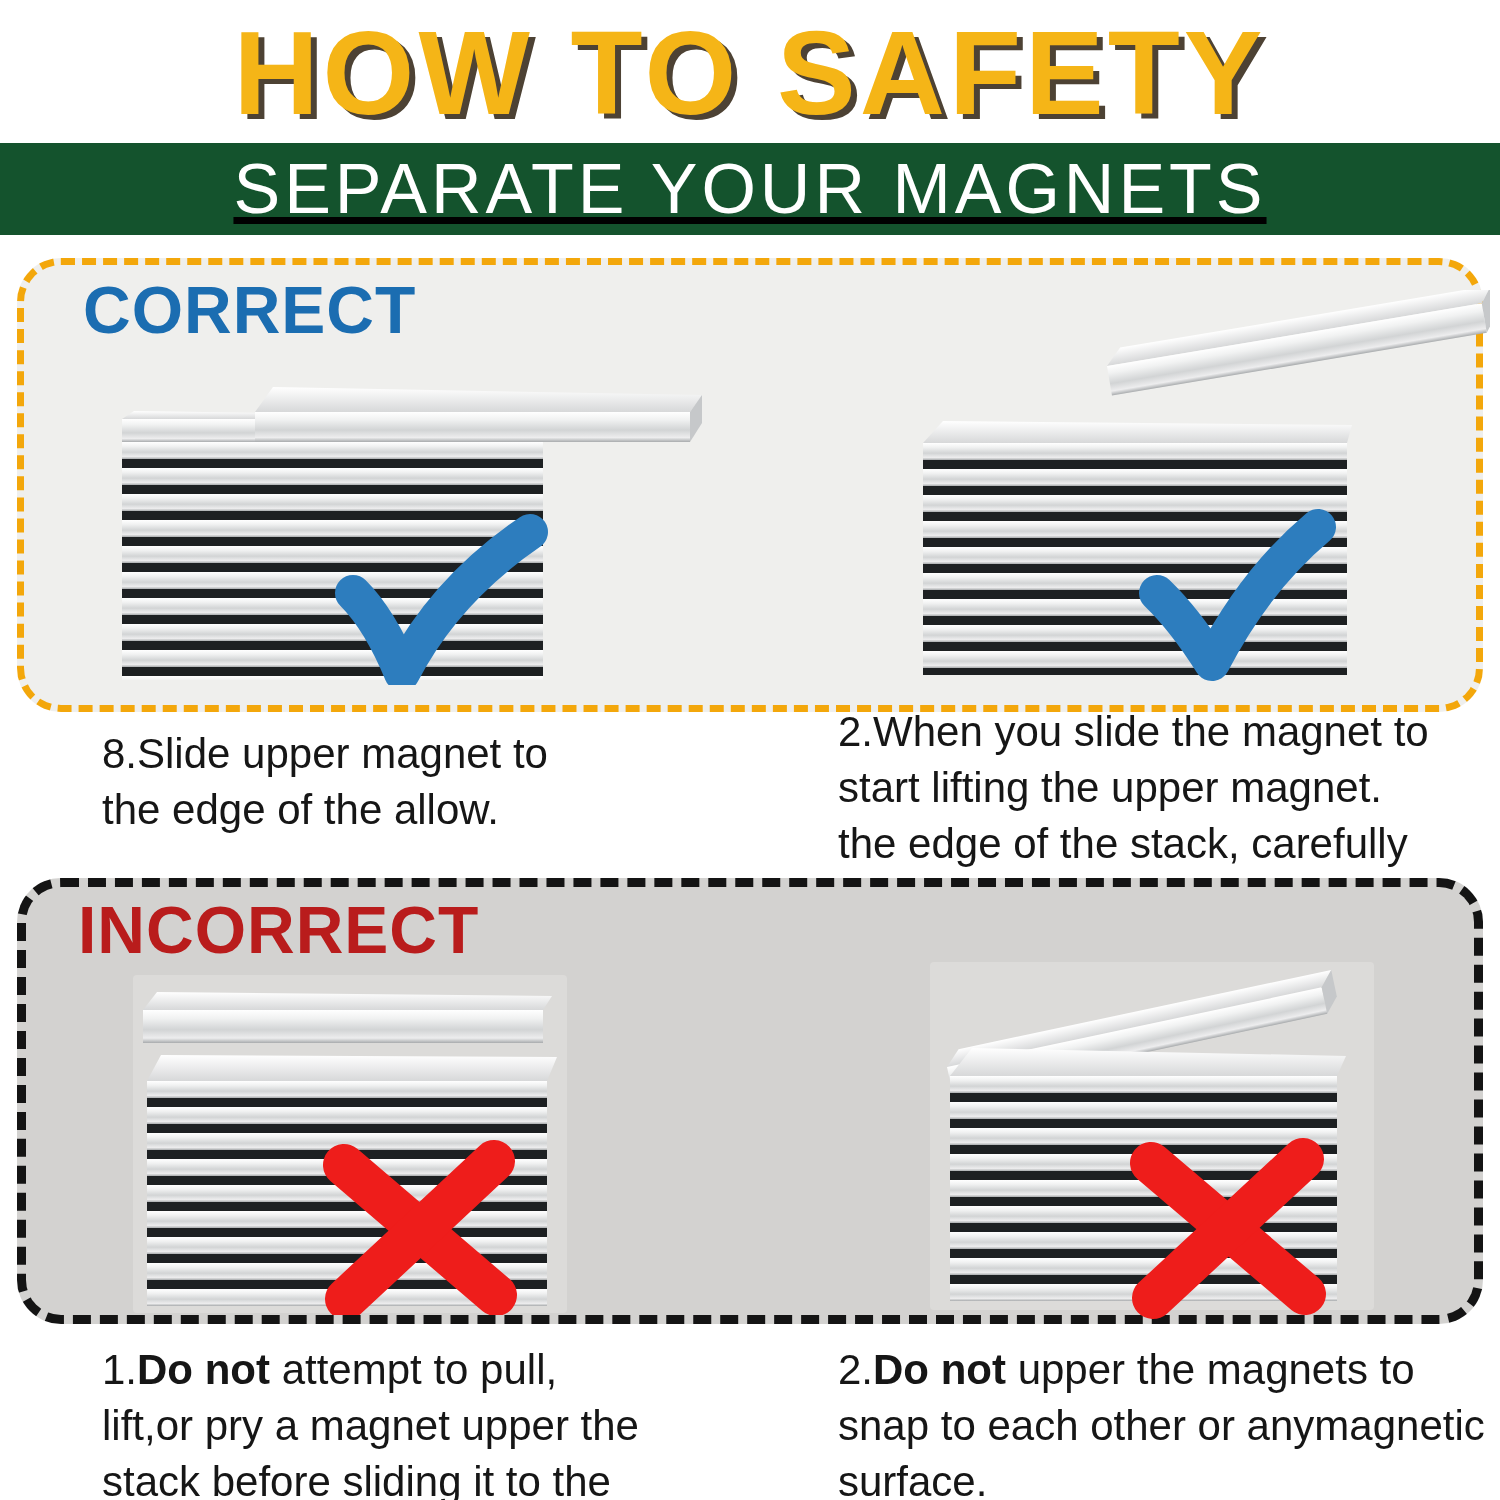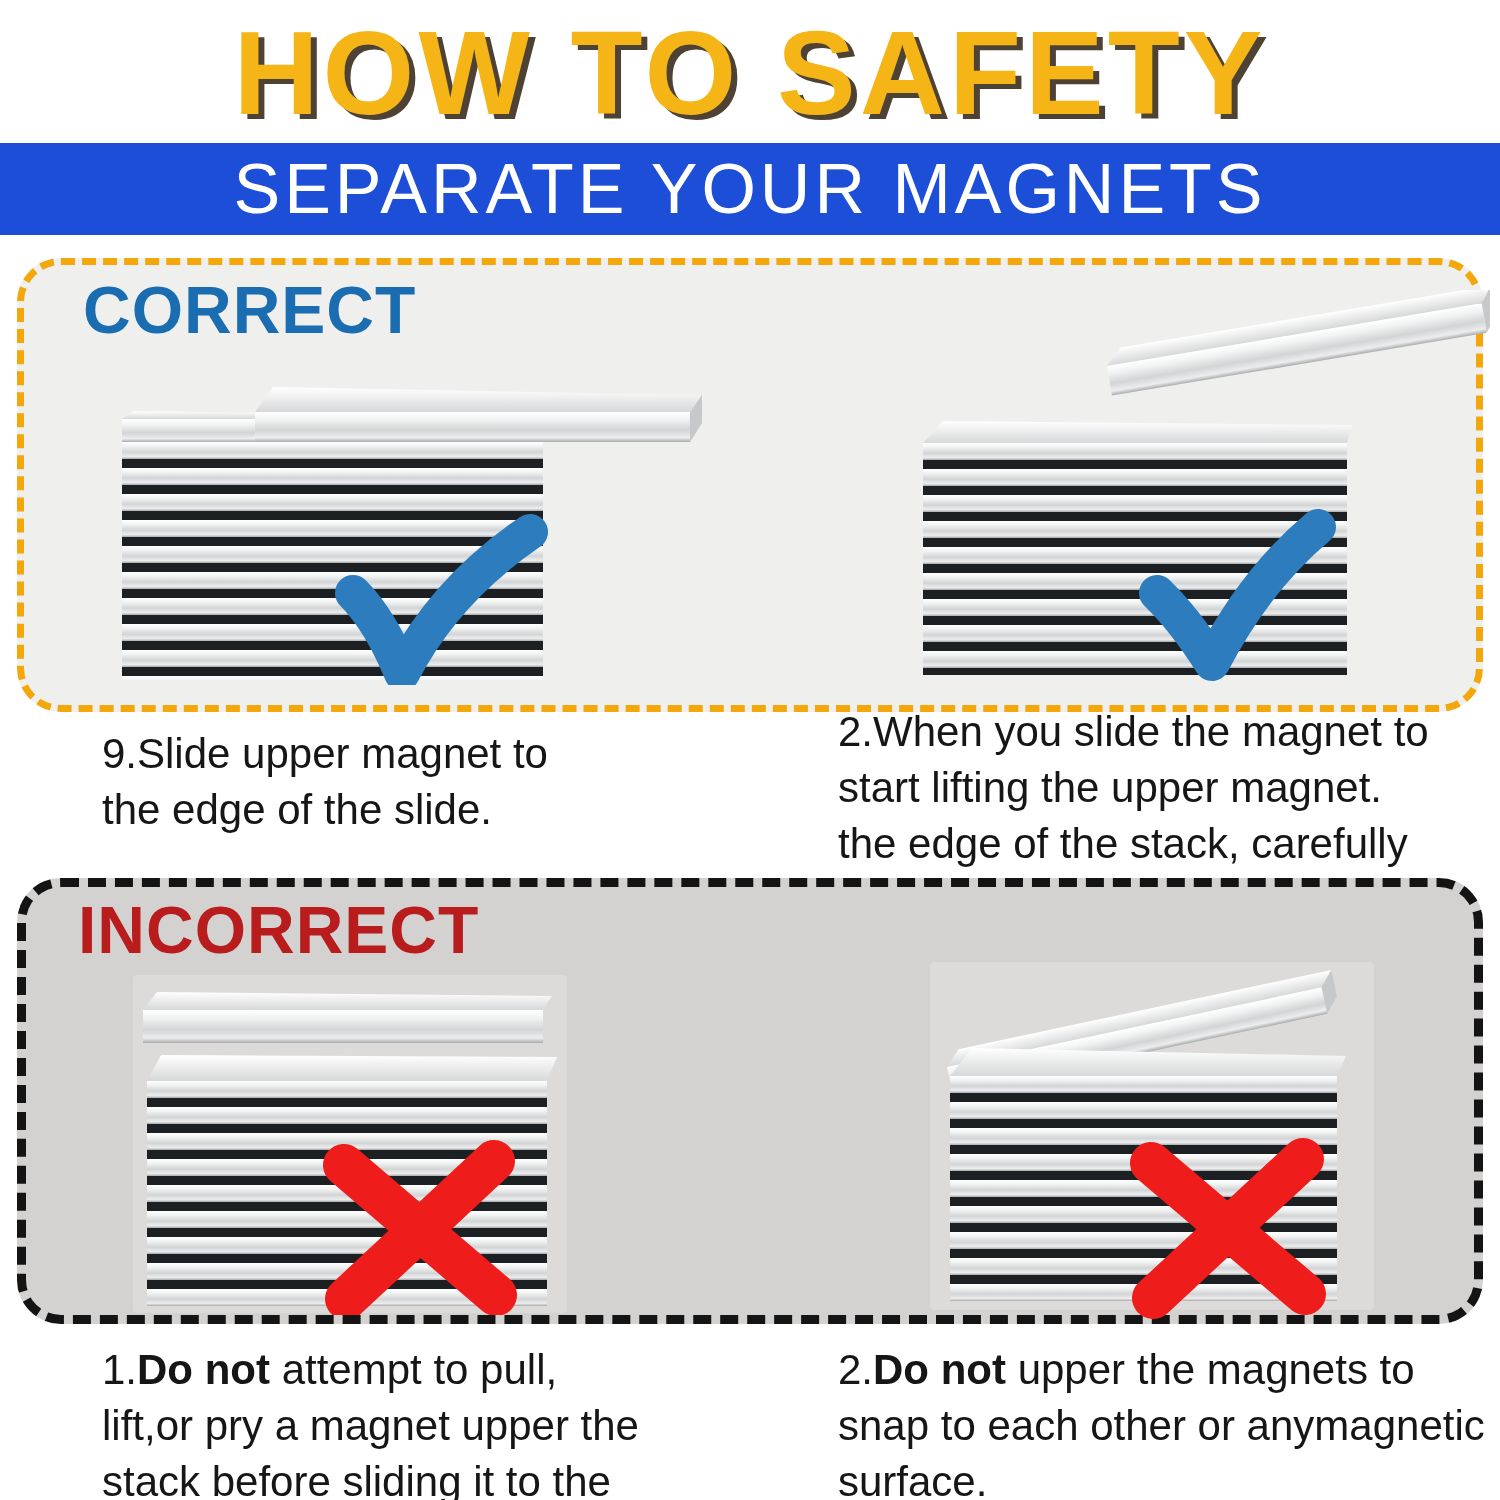--- a/index.html
+++ b/index.html
@@ -4,22 +4,22 @@
 <style>
   html,body{margin:0;padding:0;background:#ffffff;}
   body{width:1500px;height:1500px;position:relative;overflow:hidden;
        font-family:"Liberation Sans",sans-serif;}
   #canvas{position:absolute;inset:0;width:1500px;height:1500px;}
 
   .title{position:absolute;top:12px;left:0;width:1500px;text-align:center;margin:0;
          font-size:118px;line-height:1.05;font-weight:bold;letter-spacing:4px;
          color:#F5B517;text-shadow:6px 5px 0 #4D4234;z-index:3;}
 
-  .banner{position:absolute;top:143px;left:0;width:1500px;height:92px;background:#1d4ed8;
-          display:flex;align-items:center;justify-content:center;z-index:2;}
+  .banner{position:absolute;top:143px;left:0;width:1500px;height:92px;background:#14532d;
+          display:flex;align-items:center;justify-content:center;z-index:2;text-decoration:underline;}
   .banner-text{color:#FFFFFF;font-size:70px;letter-spacing:4px;font-weight:400;}
 
   .box{position:absolute;left:17px;width:1466px;box-sizing:border-box;border-radius:44px;z-index:1;}
   .box-correct{top:258px;height:454px;background:#EFEFED;border:7px dashed #F3A70B;}
   .box-incorrect{top:878px;height:446px;background:#D3D2D0;border:9px dashed #141414;}
 
   .label{position:absolute;margin:0;font-weight:bold;font-size:66px;letter-spacing:1px;z-index:4;}
   .label-correct{left:68px;top:272px;color:#1B6DB1;margin-left:15px;}
   .label-incorrect{left:78px;top:892px;color:#b91c1c;text-align:right;}
 
@@ -133,22 +133,22 @@
         <rect width="387" height="225" fill="url(#pStack)"></rect>
       </g>
     </g>
     <g stroke="#EE1D1B" stroke-width="42" stroke-linecap="round" fill="none">
       <path d="M251,213 L405,344"></path>
       <path d="M403,209 L253,348"></path>
     </g>
   </svg>
 
   <div class="cap" id="cap-c1">
-    <div>9.Slide upper magnet to</div>
-    <div>the edge of the slide.</div>
+    <div>8.Slide upper magnet to</div>
+    <div>the edge of the allow.</div>
     <div></div>
   </div>
 
   <div class="cap" id="cap-c2">
     <div>2.When you slide the magnet to</div>
     <div>start lifting the upper magnet.</div>
     <div>the edge of the stack, carefully</div>
   </div>
 
   <div class="cap" id="cap-i1">

